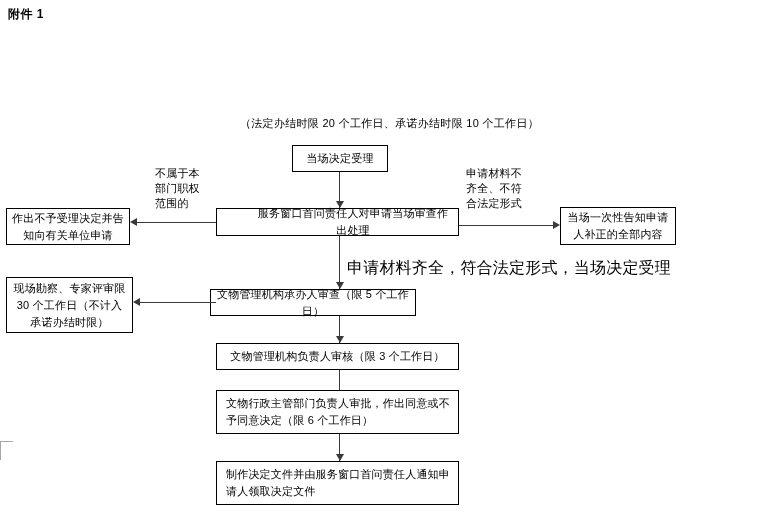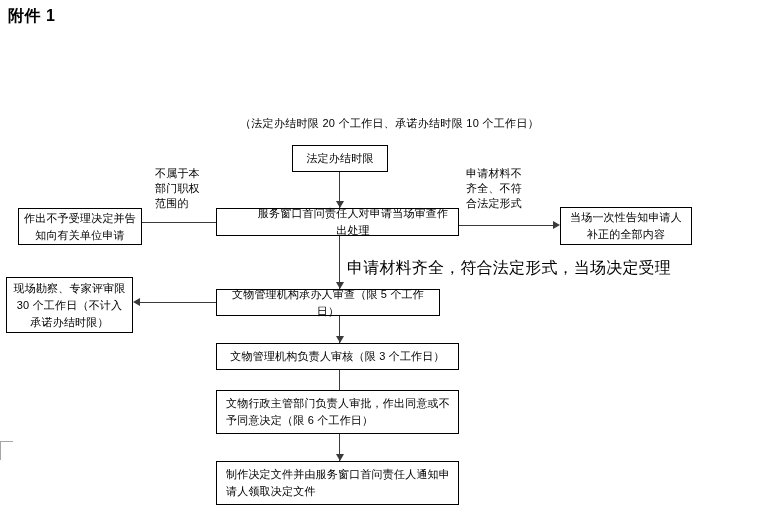--- a/index.html
+++ b/index.html
@@ -15,21 +15,21 @@
     position: relative;
     width: 757px;
     height: 517px;
     background: #ffffff;
     overflow: hidden;
   }
   .attach-label {
     position: absolute;
     left: 8px;
     top: 6px;
-    font-size: 16px;
+    font-size: 12px;
     font-weight: bold;
     letter-spacing: 0.5px;
     white-space: nowrap;
   }
   .doc-title {
     position: absolute;
     left: 18px;
     top: 32px;
     width: 721px;
     text-align: center;
@@ -126,50 +126,50 @@
 </head>
 <body>
 
 <div id="page">
 
   <div class="attach-label">附件 1</div>
 
 
   <div class="subtitle">（法定办结时限 20 个工作日、承诺办结时限 10 个工作日）</div>
 
-  <div class="box" style="left:292px; top:145px; width:96px; height:27px;">法定办结时限</div>
+  <div class="box" style="left:292px; top:145px; width:96px; height:27px;">当场决定受理</div>
 
   <div class="vline" style="left:339px; top:172px; height:36px;"></div>
   <div class="arrow-down" style="left:336px; top:201px;"></div>
 
   <div class="box" style="left:216px; top:208px; width:243px; height:28px;padding-left:36px;">服务窗口首问责任人对申请当场审查作出处理</div>
 
   <div class="side-label" style="left:155px; top:166px; width:60px;">不属于本
 部门职权
 范围的</div>
 
   <div class="hline" style="left:137px; top:222px; width:79px;"></div>
   <div class="arrow-left" style="left:130px; top:218px;"></div>
 
-  <div class="box" style="left:6px; top:208px; width:124px; height:37px;margin-left:12px;">作出不予受理决定并告知向有关单位申请</div>
+  <div class="box" style="left:6px; top:208px; width:124px; height:37px;">作出不予受理决定并告知向有关单位申请</div>
 
   <div class="side-label" style="left:466px; top:166px; width:72px;">申请材料不
 齐全、不符
 合法定形式</div>
 
   <div class="hline" style="left:459px; top:225px; width:94px;"></div>
   <div class="arrow-right" style="left:553px; top:221px;"></div>
 
-  <div class="box" style="left:560px; top:207px; width:132px; height:38px;">当场一次性告知申请人补正的全部内容</div>
+  <div class="box" style="left:560px; top:207px; width:116px; height:38px;">当场一次性告知申请人补正的全部内容</div>
 
   <div class="vline" style="left:339px; top:236px; height:53px;"></div>
   <div class="arrow-down" style="left:336px; top:282px;"></div>
   <div class="edge-label" style="left:347px; top:258px;">申请材料齐全，符合法定形式，当场决定受理</div>
 
-  <div class="box" style="left:216px; top:289px; width:224px; height:27px;">文物管理机构承办人审查（限 5 个工作日）</div>
+  <div class="box" style="left:210px; top:289px; width:206px; height:27px;">文物管理机构承办人审查（限 5 个工作日）</div>
 
   <div class="hline" style="left:140px; top:302px; width:76px;"></div>
   <div class="arrow-left" style="left:133px; top:298px;"></div>
 
   <div class="box" style="left:6px; top:277px; width:127px; height:56px;">现场勘察、专家评审限 30 个工作日（不计入承诺办结时限）</div>
 
   <div class="vline" style="left:339px; top:316px; height:27px;"></div>
   <div class="arrow-down" style="left:336px; top:336px;"></div>
 
   <div class="box" style="left:216px; top:343px; width:243px; height:27px;">文物管理机构负责人审核（限 3 个工作日）</div>

